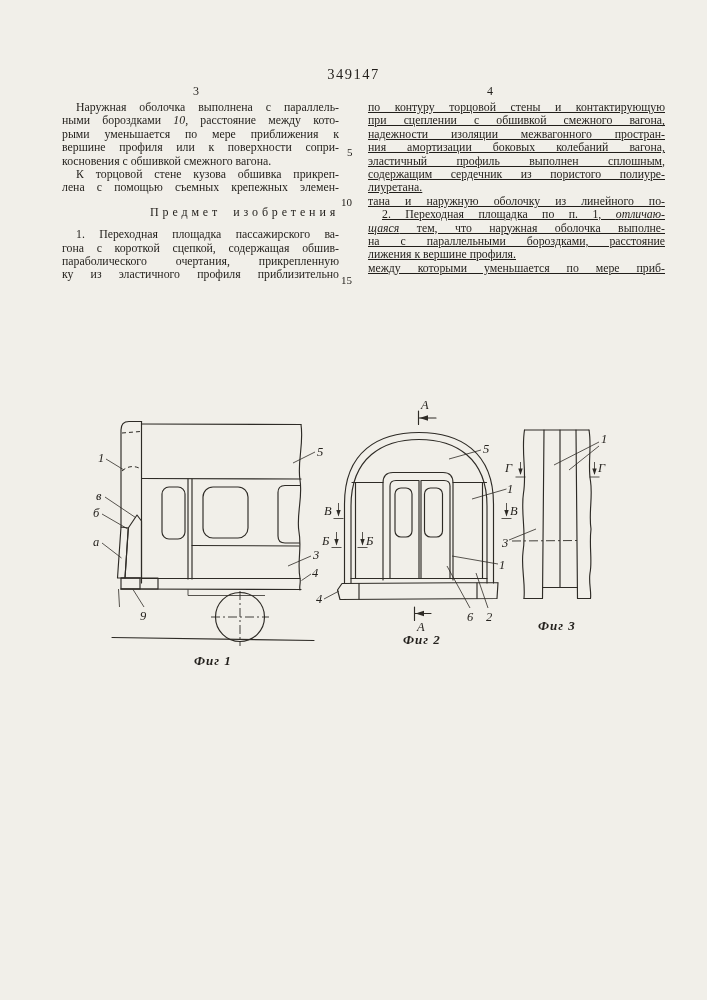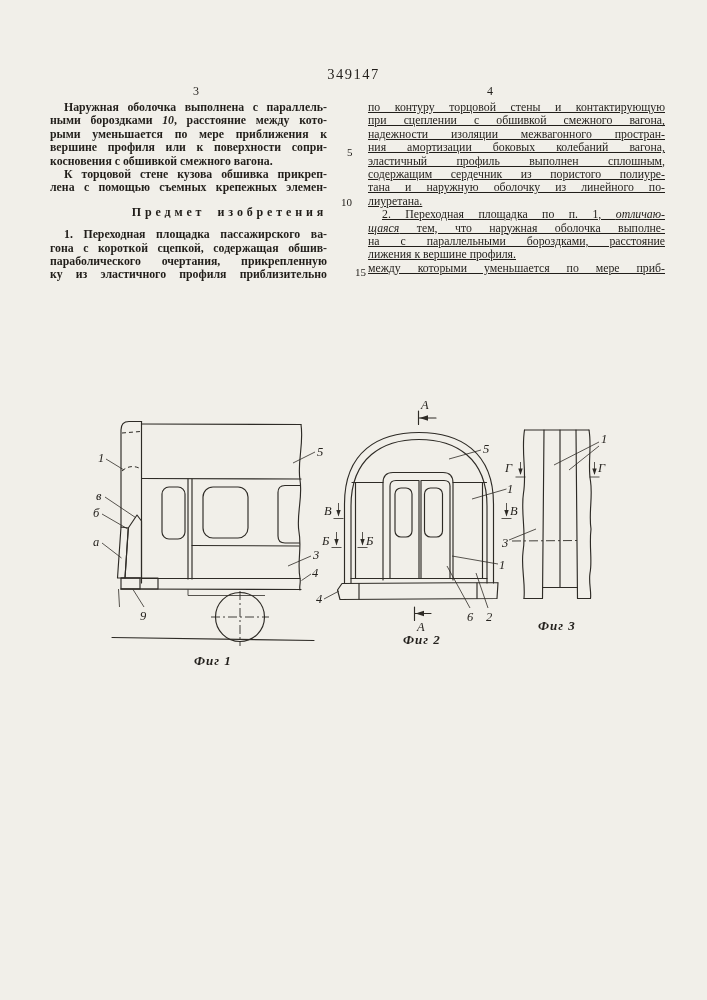--- a/index.html
+++ b/index.html
@@ -15,21 +15,21 @@
     position:absolute;left:0;top:66px;width:707px;
     text-align:center;font-size:14.5px;font-weight:normal;letter-spacing:1.5px;
   }
   .col-no{position:absolute;top:84px;font-size:12px;}
   .col-no.left{left:193px;}
   .col-no.right{left:487px;}
   .textcol{
     position:absolute;top:101px;
     font-size:11.8px;line-height:13.4px;
   }
-  .textcol.left{left:50px;width:277px;font-weight:bold;}
+  .textcol.left{left:62px;width:277px;}
   .textcol.right{left:368px;width:297px;text-decoration:underline;}
   .tline{
     text-align:justify;text-align-last:justify;
     height:13.4px;line-height:13.4px;overflow:hidden;white-space:normal;
   }
   .tline.last{text-align-last:left;}
   .tline.ind{text-indent:14px;}
   .it{font-style:italic;}
   .subject-heading{
     text-align:right;letter-spacing:0.32em;word-spacing:0.45em;
@@ -78,33 +78,33 @@
   </div>
 
   <div class="textcol right">
     <div>
         <div class="tline"><span>по контуру торцовой стены и контактирующую</span></div>
         <div class="tline"><span>при сцеплении с обшивкой смежного вагона,</span></div>
         <div class="tline"><span>надежности изоляции межвагонного простран-</span></div>
         <div class="tline"><span>ния амортизации боковых колебаний вагона,</span></div>
         <div class="tline"><span>эластичный профиль выполнен сплошным,</span></div>
         <div class="tline"><span>содержащим сердечник из пористого полиуре-</span></div>
+        <div class="tline last"><span>лиуретана.</span></div>
         <div class="tline"><span>тана и наружную оболочку из линейного по-</span></div>
-        <div class="tline last"><span>лиуретана.</span></div>
         <div class="tline ind"><span>2. Переходная площадка по п. 1, </span><span class="it">отличаю-</span></div>
         <div class="tline"><span class="it">щаяся</span><span> тем, что наружная оболочка выполне-</span></div>
         <div class="tline"><span>на с параллельными бороздками, расстояние</span></div>
         <div class="tline last"><span>лижения к вершине профиля.</span></div>
         <div class="tline"><span>между которыми уменьшается по мере приб-</span></div>
       </div>
   </div>
 
   <div class="gutter-num" style="left:347px;top:146px;">5</div>
   <div class="gutter-num" style="left:341px;top:196px;">10</div>
-  <div class="gutter-num" style="left:341px;top:266px;margin-left:14px;">15</div>
+  <div class="gutter-num" style="left:341px;top:274px;">15</div>
 
   <svg id="figs" width="707" height="310" viewBox="0 380 707 310">
     <defs>
       <pattern id="hatchP" patternUnits="userSpaceOnUse" width="6" height="6" patternTransform="rotate(0)">
         <path d="M0,6 L6,0" stroke="#2e2b26" stroke-width="0.8"></path>
       </pattern>
       <pattern id="crossP" patternUnits="userSpaceOnUse" width="4" height="4">
         <path d="M0,4 L4,0 M0,0 L4,4" stroke="#2e2b26" stroke-width="0.6"></path>
       </pattern>
     </defs>

